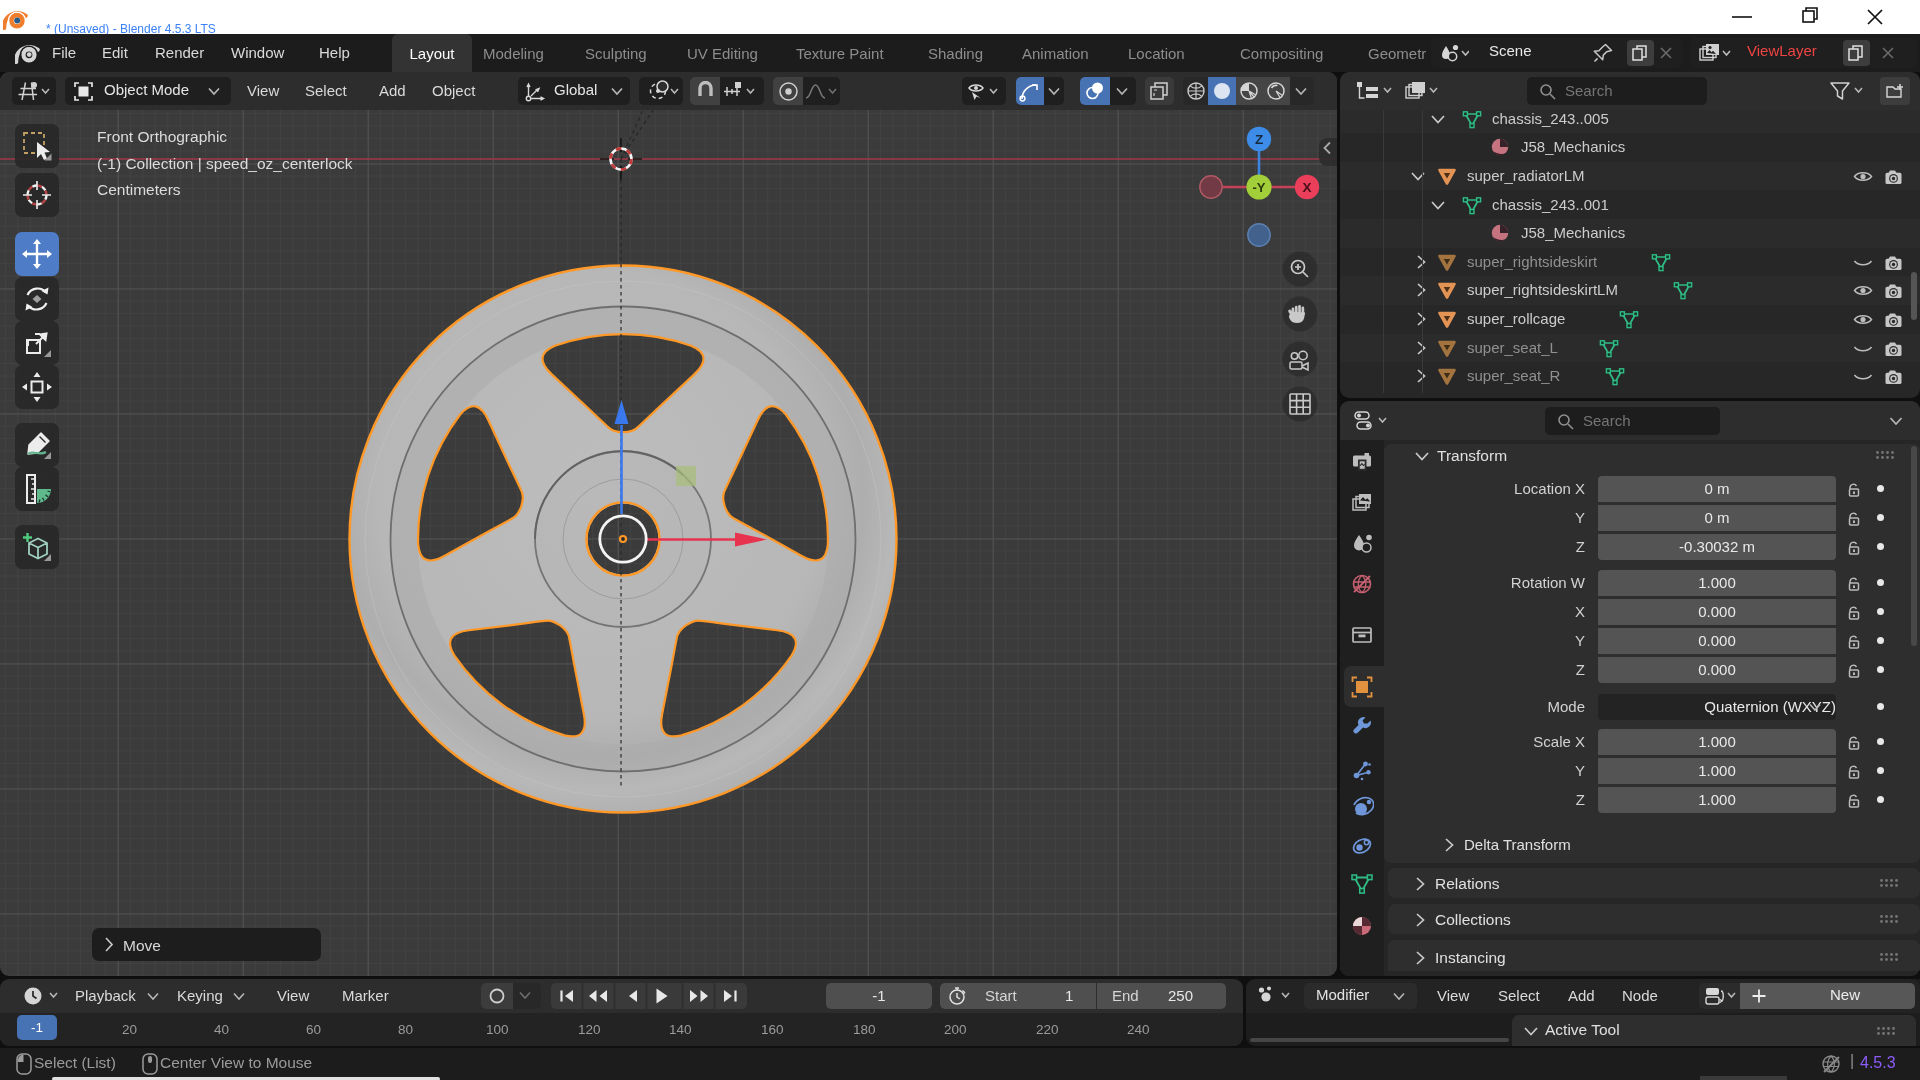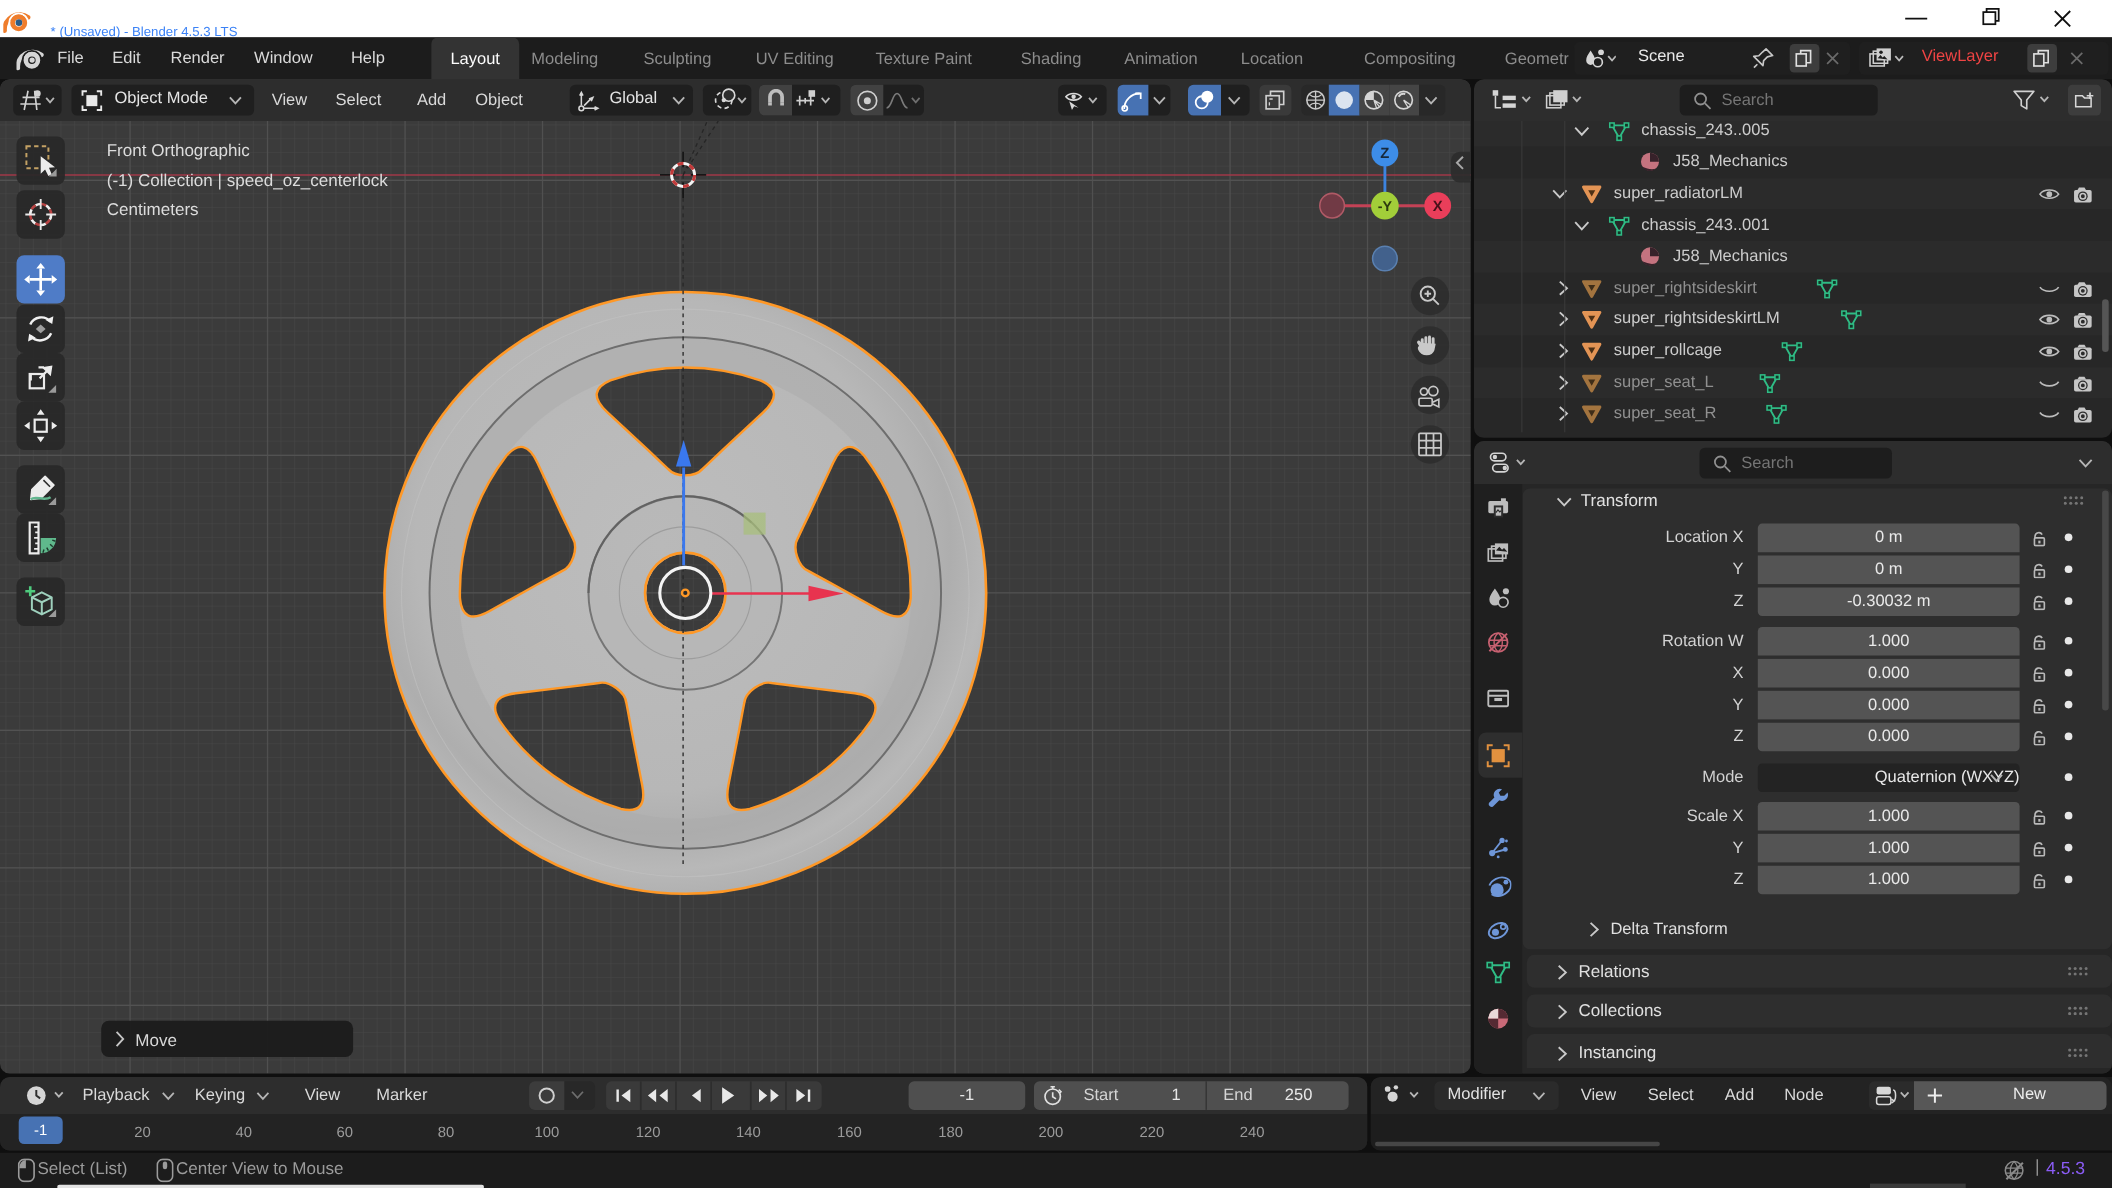--- a/index.html
+++ b/index.html
@@ -938,20 +938,29 @@
    <path d="M17 5 c3 0 3 10 0 10 M15.5 13.2 l2.5 1.8 l-2.5 1.8" fill="none" stroke="#d8d8d8" stroke-width="1.4"></path>
    <path d="M24 7 l3.5 4 l3.5 -4" fill="none" stroke="#b5b5b5" stroke-width="1.6"></path>
   </svg>
   <div class="abs" style="left:41px;top:0;width:175px;height:26px;background:#575757;border-radius:0 5px 5px 0">
    <svg class="abs" style="left:11px;top:5px" width="16" height="16" viewBox="0 0 16 16">
           <path d="M8 1.5 V14.5 M1.5 8 H14.5" stroke="#ededed" stroke-width="1.8"></path>
         </svg>
    <div class="abs" style="left:90px;top:3px;font-size:15px;color:#ededed">New</div>
   </div>
  </div>
+ <div class="abs" style="left:266px;top:36px;width:404px;height:31px;background:#2e2e2e;border-radius:7px 7px 0 0">
+  <svg class="abs" style="left:11px;top:8px" width="16" height="16" viewBox="0 0 16 16">
+        <use href="#s-exp"></use>
+      </svg>
+  <div class="abs" style="left:33px;top:6px;font-size:15.5px;color:#e0e0e0">Active Tool</div>
+  <svg class="abs" style="left:365px;top:12px" width="18" height="8" viewBox="0 0 18 8">
+        <use href="#s-dots"></use>
+      </svg>
+ </div>
  <div class="abs" style="left:4px;top:59px;width:259px;height:3.5px;background:#464646;border-radius:2px"></div>
 </div>
 <div class="abs" id="status">
  <svg class="abs" style="left:16px;top:5px" width="16" height="22" viewBox="0 0 16 22">
   <rect x="1" y="1" width="14" height="20" rx="5" fill="none" stroke="#9b9b9b" stroke-width="1.5"></rect>
   <path d="M1.5 9 a6 7 0 0 1 6 -7.5 v7.5 z" fill="#9b9b9b"></path>
  </svg>
  <div class="abs" style="left:34px;top:6px;font-size:15.5px;color:#9b9b9b">Select (List)</div>
  <svg class="abs" style="left:142px;top:5px" width="16" height="22" viewBox="0 0 16 22">
   <rect x="1" y="1" width="14" height="20" rx="5" fill="none" stroke="#9b9b9b" stroke-width="1.5"></rect>

